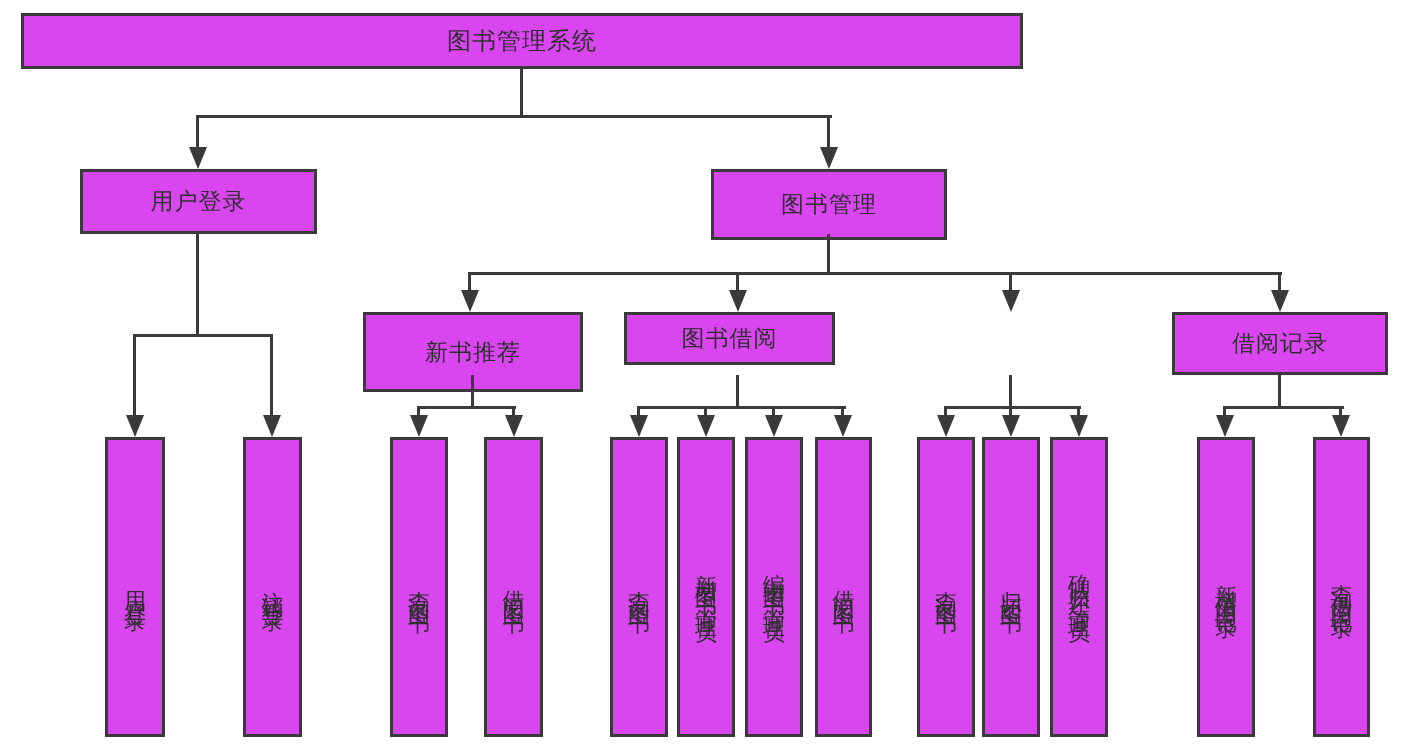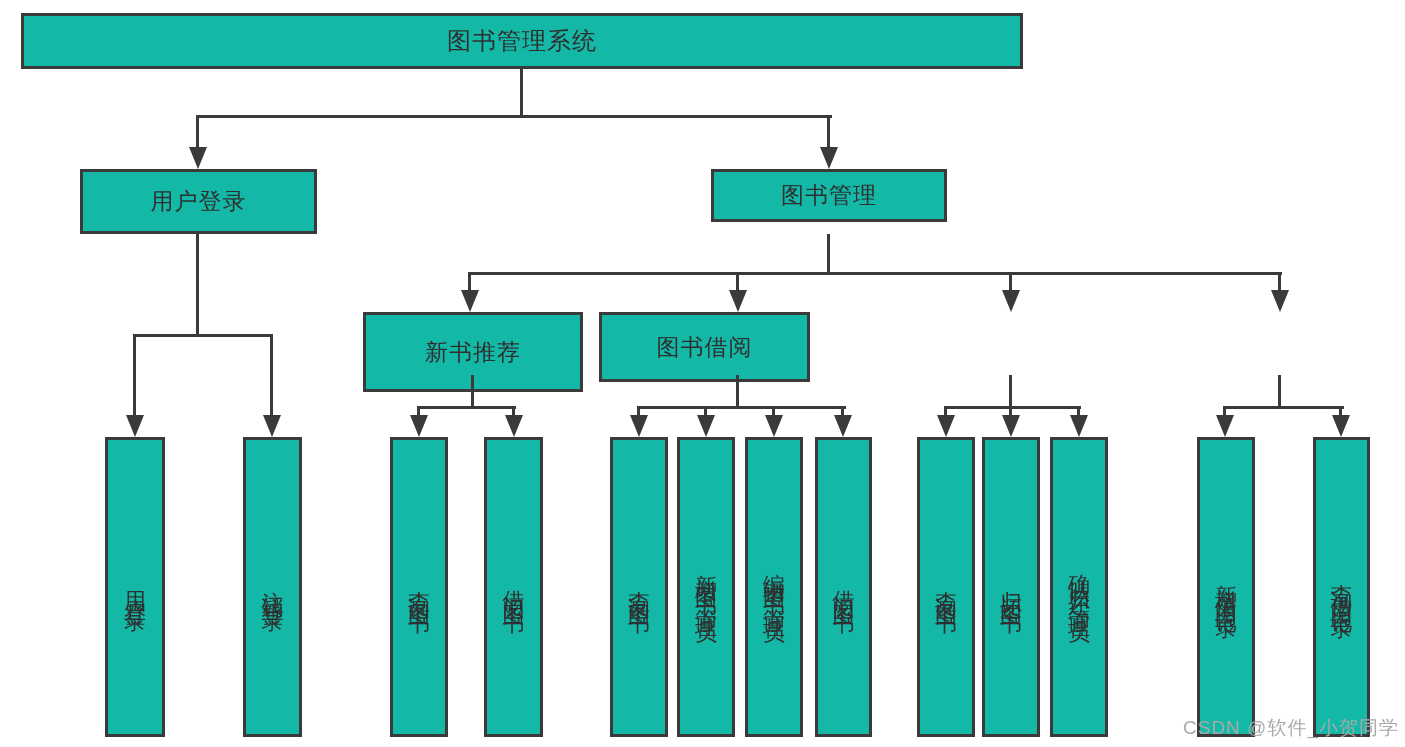--- a/index.html
+++ b/index.html
@@ -3,21 +3,21 @@
 <meta charset="utf-8">
 <style>
   html,body{margin:0;padding:0;background:#ffffff;}
   body{font-family:"Liberation Sans","DejaVu Sans",sans-serif;}
   #canvas{position:relative;width:1405px;height:747px;background:#ffffff;overflow:hidden;}
 
   
   .box{
     position:absolute;
     border:3px solid #3a3a3a;
-    background:#14b8a6;
+    background:#d946ef;
     box-sizing:border-box;
     display:flex;
     align-items:center;
     justify-content:center;
     color:#2f2f2f;
   }
   .h-box{font-size:23px;letter-spacing:1px;}
   .root-box{font-size:24px;}
   .leaf{top:437px;height:300px;}
   .leaf .label{
@@ -67,41 +67,44 @@
   </div>
 
   <div class="vline" style="left:520px;top:69px;height:49px;"></div>
   <div class="hline" style="left:196px;top:115px;width:636px;"></div>
   <div class="arrow" style="left:196px;top:117px;height:30px;"></div>
   <div class="arrow" style="left:827px;top:117px;height:30px;"></div>
 
   <div class="box h-box" style="left:80px;top:169px;width:237px;height:65px;">
     <span class="label">用户登录</span>
   </div>
-  <div class="box h-box" style="left:711px;top:169px;width:236px;height:53px;">
+  <div class="box h-box" style="left:711px;top:169px;width:236px;height:71px;">
     <span class="label">图书管理</span>
   </div>
 
   <div class="vline" style="left:196px;top:234px;height:103px;"></div>
   <div class="hline" style="left:133px;top:334px;width:140px;"></div>
   <div class="arrow" style="left:133px;top:336px;height:79px;"></div>
   <div class="arrow" style="left:270px;top:336px;height:79px;"></div>
 
   <div class="vline" style="left:827px;top:234px;height:41px;"></div>
   <div class="hline" style="left:468px;top:272px;width:814px;"></div>
   <div class="arrow" style="left:468px;top:274px;height:16px;"></div>
   <div class="arrow" style="left:736px;top:274px;height:16px;"></div>
   <div class="arrow" style="left:1009px;top:274px;height:16px;"></div>
   <div class="arrow" style="left:1278px;top:274px;height:16px;"></div>
 
   <div class="box h-box" style="left:363px;top:312px;width:220px;height:80px;">
     <span class="label">新书推荐</span>
   </div>
-  <div class="box h-box" style="left:599px;top:312px;width:211px;height:70px;">
+  <div class="box h-box" style="left:624px;top:312px;width:211px;height:53px;">
     <span class="label">图书借阅</span>
+  </div>
+  <div class="box h-box" style="left:1172px;top:312px;width:216px;height:63px;">
+    <span class="label">借阅记录</span>
   </div>
 
   <div class="vline" style="left:471px;top:375px;height:34px;"></div>
   <div class="hline" style="left:417px;top:406px;width:99px;"></div>
   <div class="arrow" style="left:417px;top:408px;height:7px;"></div>
   <div class="arrow" style="left:512px;top:408px;height:7px;"></div>
 
   <div class="vline" style="left:736px;top:375px;height:34px;"></div>
   <div class="hline" style="left:637px;top:406px;width:209px;"></div>
   <div class="arrow" style="left:637px;top:408px;height:7px;"></div>
@@ -157,15 +160,14 @@
     <span class="label">确认归还（管理员）</span>
   </div>
 
   <div class="box leaf" style="left:1197px;width:58px;">
     <span class="label">新增借阅记录</span>
   </div>
   <div class="box leaf" style="left:1313px;width:57px;">
     <span class="label">查询借阅记录</span>
   </div>
 
-  <div class="watermark">CSDN @软件_小贺同学</div>
 
 </div>
 
 </body></html>

